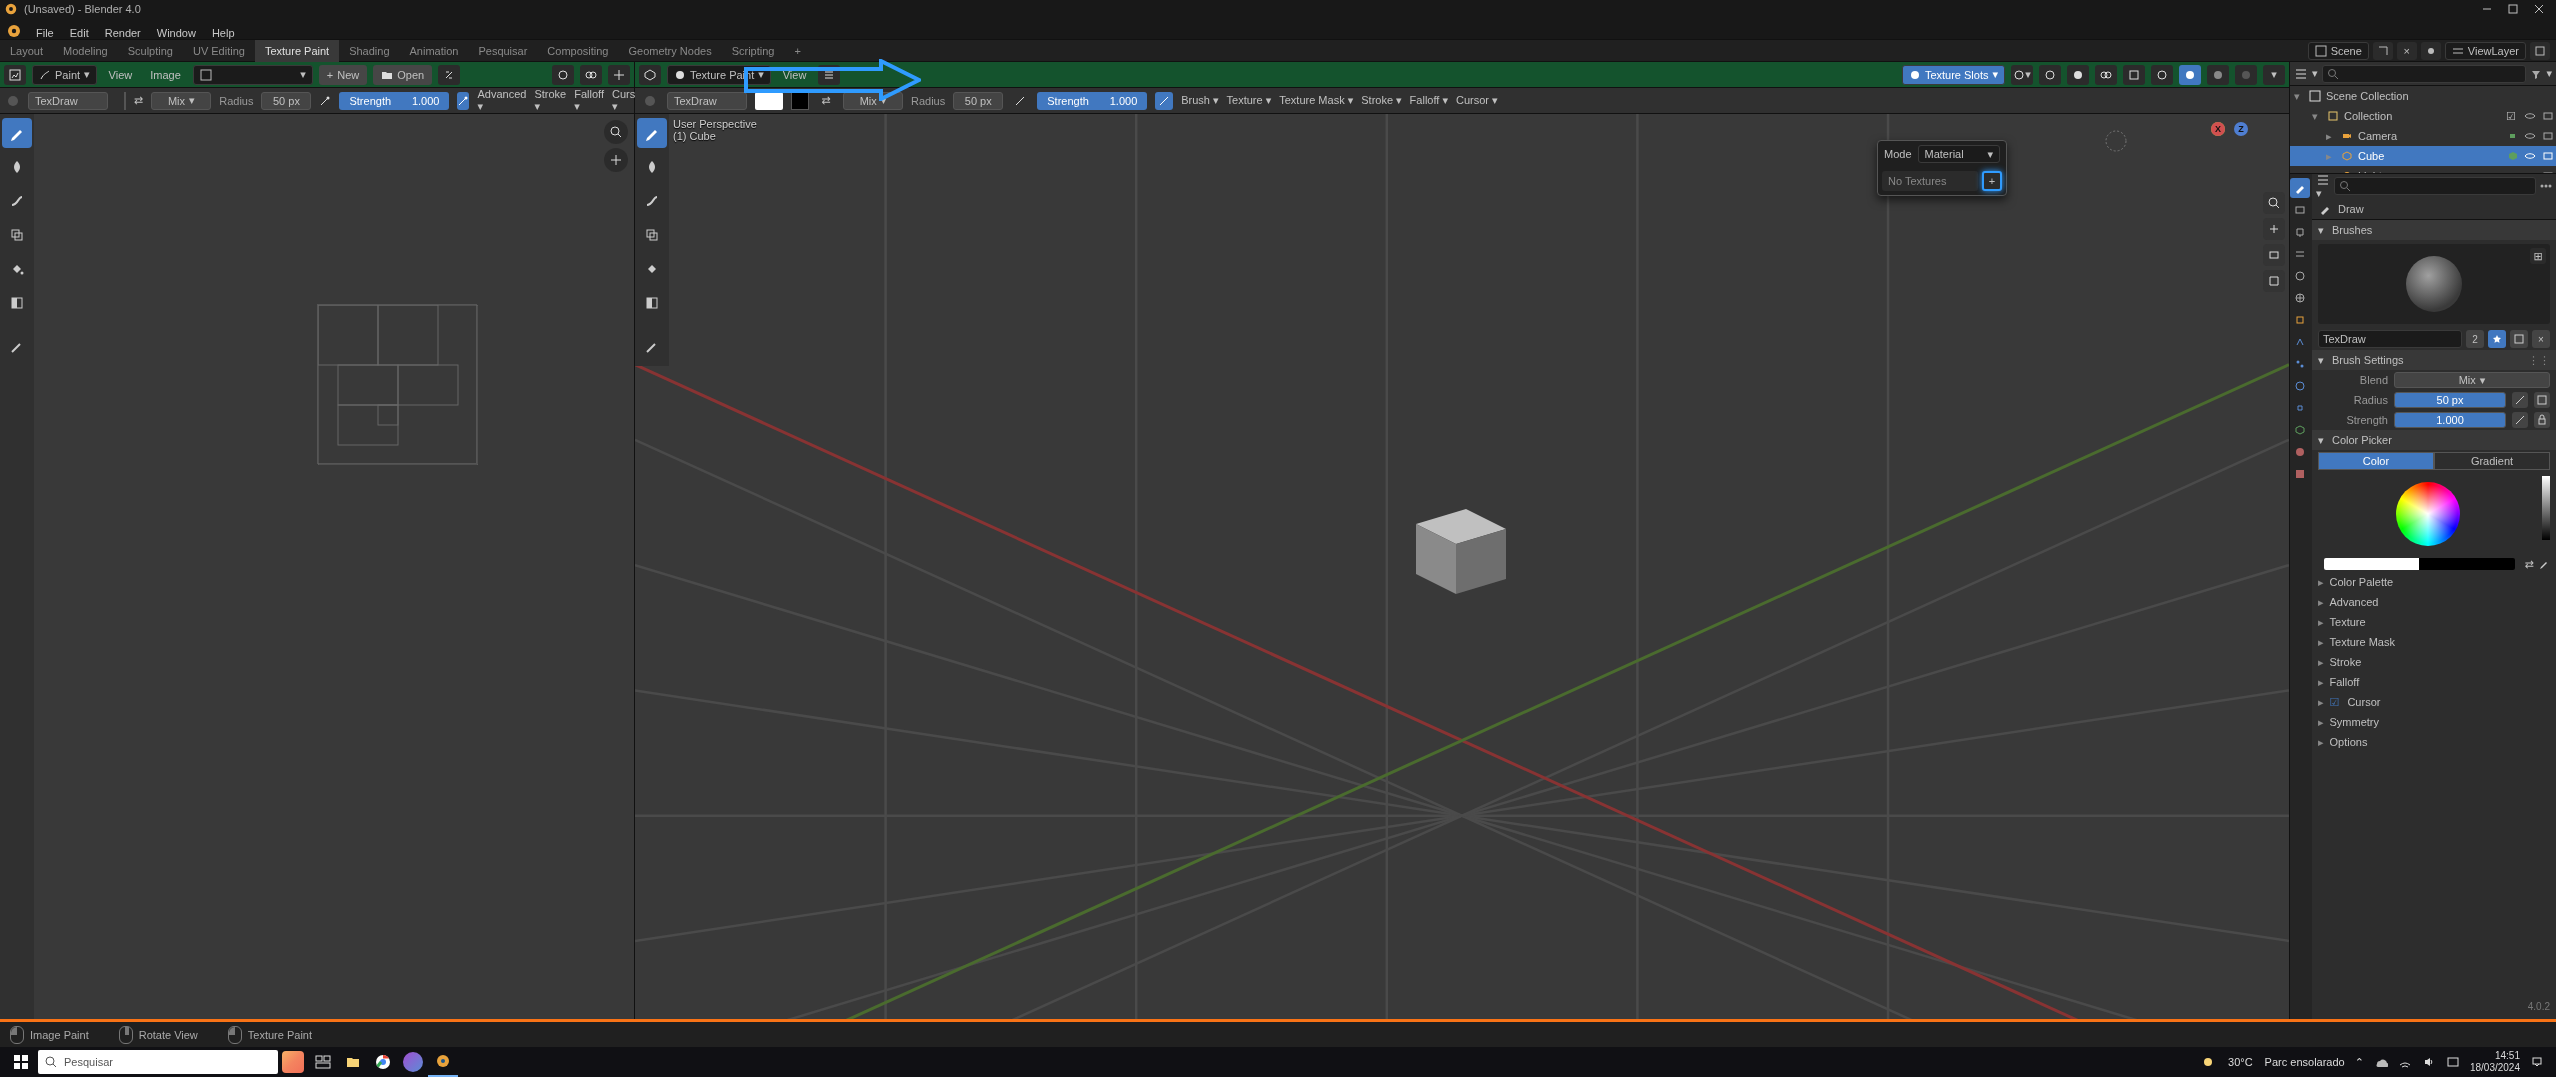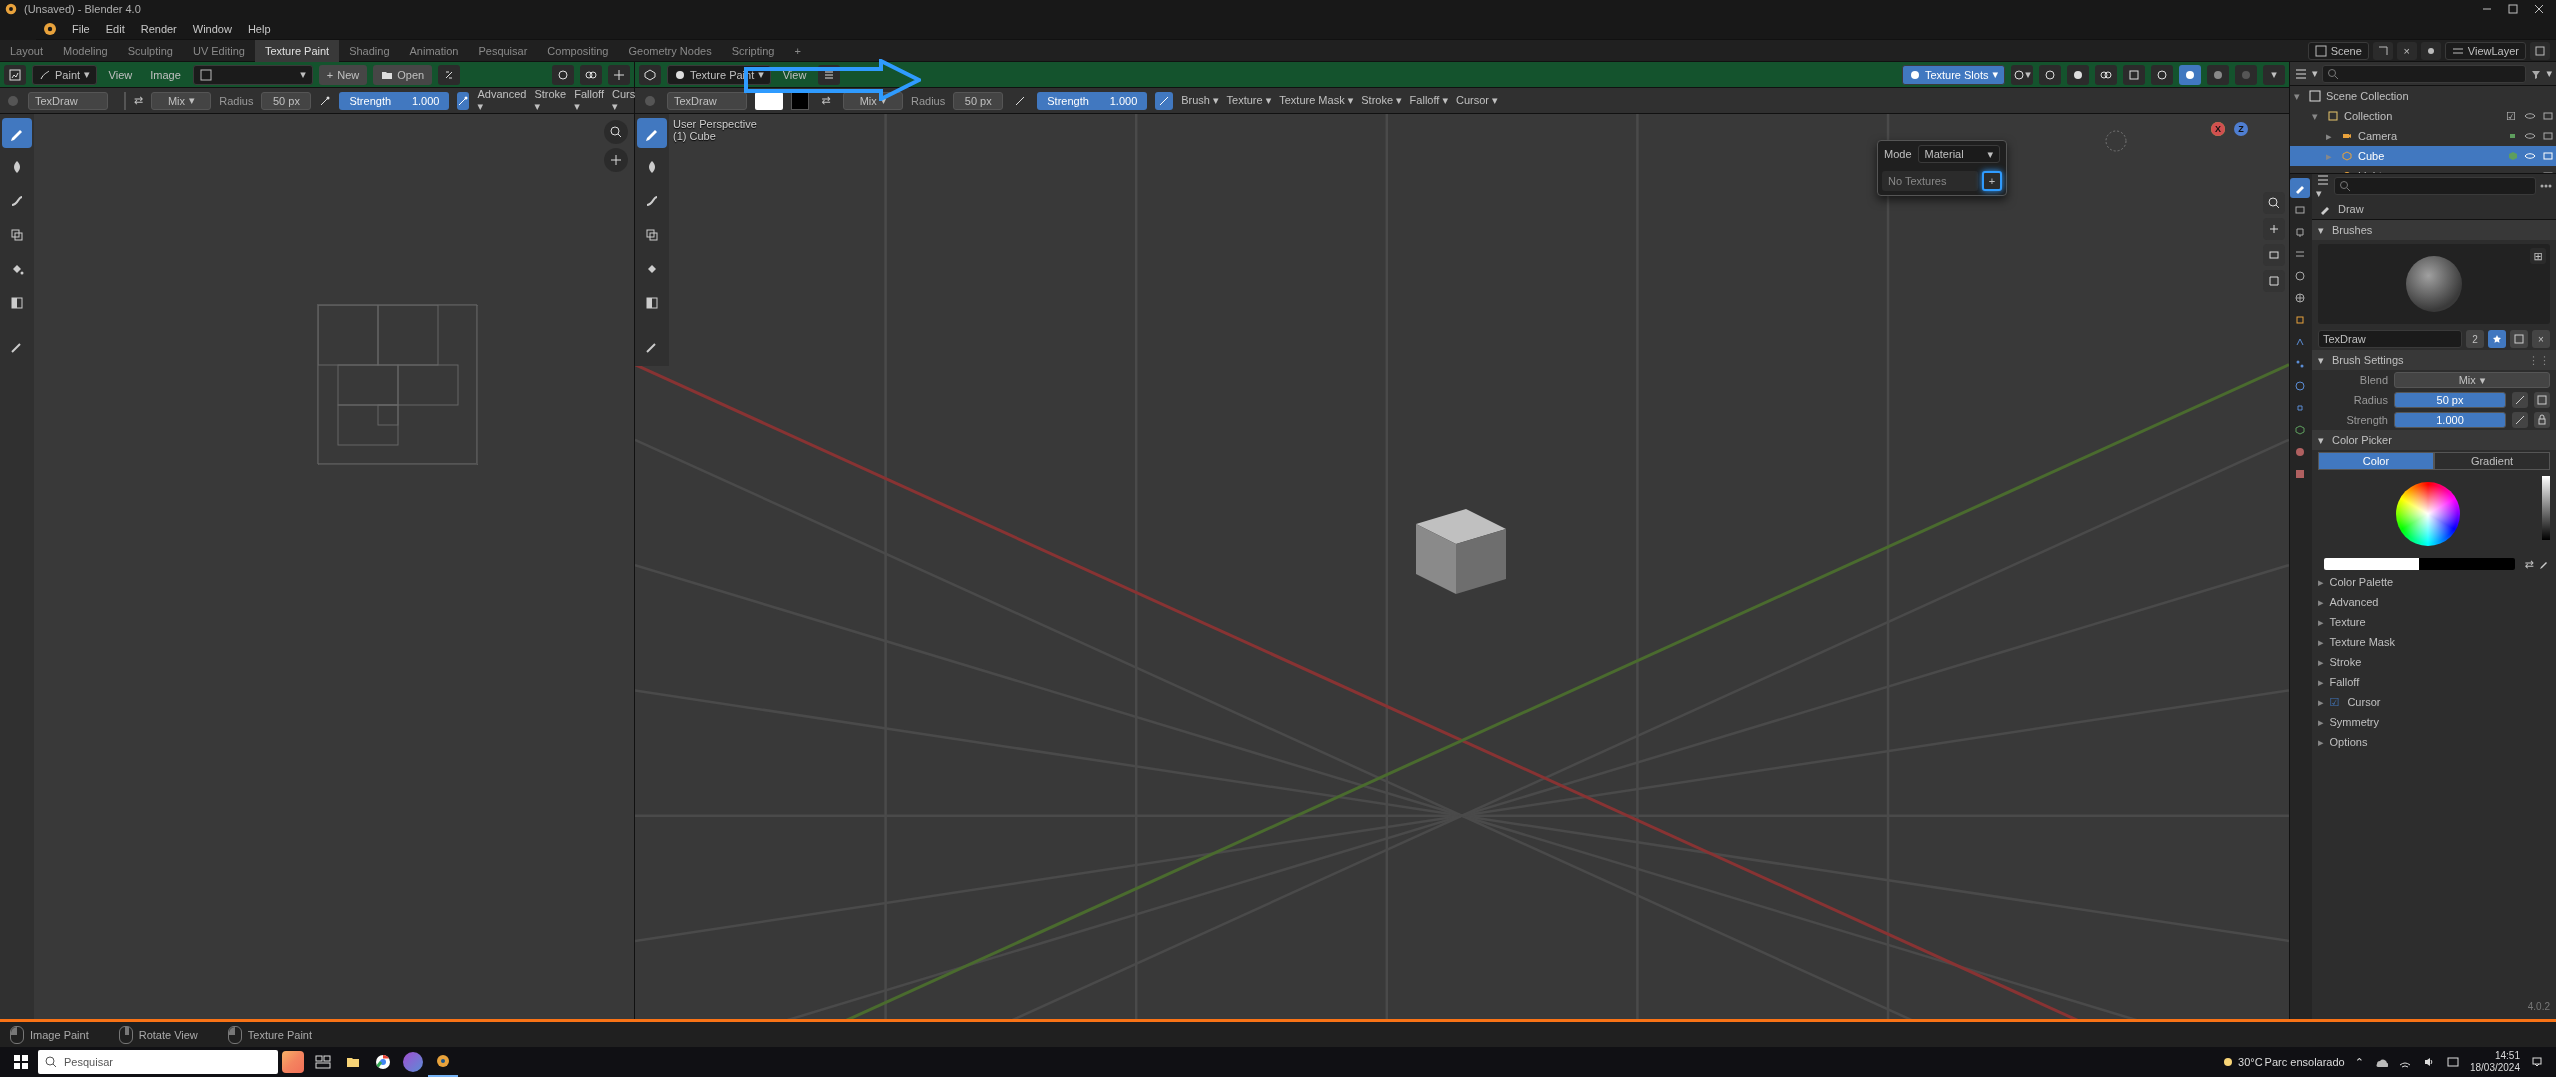--- a/index.html
+++ b/index.html
@@ -7,21 +7,21 @@
 svg { display:block; }
 
 
 #titlebar { height:18px; background:#181818; display:flex; align-items:center; padding:0 4px; }
 #titlebar .blender-logo { width:14px; height:14px; margin-right:6px; color:#e8a23c; }
 #titlebar .title { flex:1; color:#b0b0b0; font-size:11px; }
 #titlebar .win-btn { width:26px; height:18px; display:flex; align-items:center; justify-content:center; color:#c0c0c0; }
 #titlebar .win-btn svg { width:10px; height:10px; }
 
 
-#menubar { height:22px; background:#181818; display:flex; align-items:center; padding:0 6px; border-bottom:1px solid #111;margin-left:36px; }
+#menubar { height:22px; background:#181818; display:flex; align-items:flex-end; padding:0 6px; border-bottom:1px solid #111; }
 #menubar .blender-logo { width:16px; height:16px; margin-right:6px; color:#e8a23c; }
 #menubar .menu-item { padding:0 8px; color:#c8c8c8; }
 
 
 #workspaces { height:22px; background:#202020; display:flex; align-items:center; border-bottom:1px solid #111; }
 #workspaces .tab { padding:0 10px; height:22px; line-height:22px; color:#8a8a8a; }
 #workspaces .tab.active { background:#393939; color:#e0e0e0; }
 #workspaces .spacer { flex:1; }
 #workspaces .right-group { display:flex; align-items:center; gap:4px; padding-right:6px; }
 #workspaces .field { background:#1b1b1b; border:1px solid #3a3a3a; border-radius:3px; height:18px; padding:0 6px; display:flex; align-items:center; gap:4px; }
@@ -1103,21 +1103,21 @@
       <div style="width:20px;height:20px;border-radius:50%;background:linear-gradient(135deg,#a14fd1,#5b8dd6);"></div>
     </div>
   <div class="tb-icon" style="border-bottom:2px solid #76b3f5;">
     <svg class="ic16" viewBox="0 0 16 16">
         <circle cx="8" cy="8" r="6" fill="#e8a23c"></circle>
         <circle cx="8" cy="8" r="2" fill="#1b558c"></circle>
       </svg>
   </div>
   <div class="spacer"></div>
   <div class="tray">
-    <span style="display:flex;align-items:center;gap:2px;">
+    <span style="display:flex;align-items:center;gap:12px;">
       <svg class="ic16" viewBox="0 0 16 16">
           <circle cx="8" cy="8" r="4" fill="#f8d477"></circle>
         </svg>
       <span>30°C</span>
       <span>Parc ensolarado</span>
     </span>
     <span>⌃</span>
     <span>
         <svg class="ic14" viewBox="0 0 14 14">
           <path d="M3 9a3 3 0 013-3 4 4 0 017 2 2 2 0 01-1 4H4a2 2 0 01-1-3z" fill="#bbb"></path>

